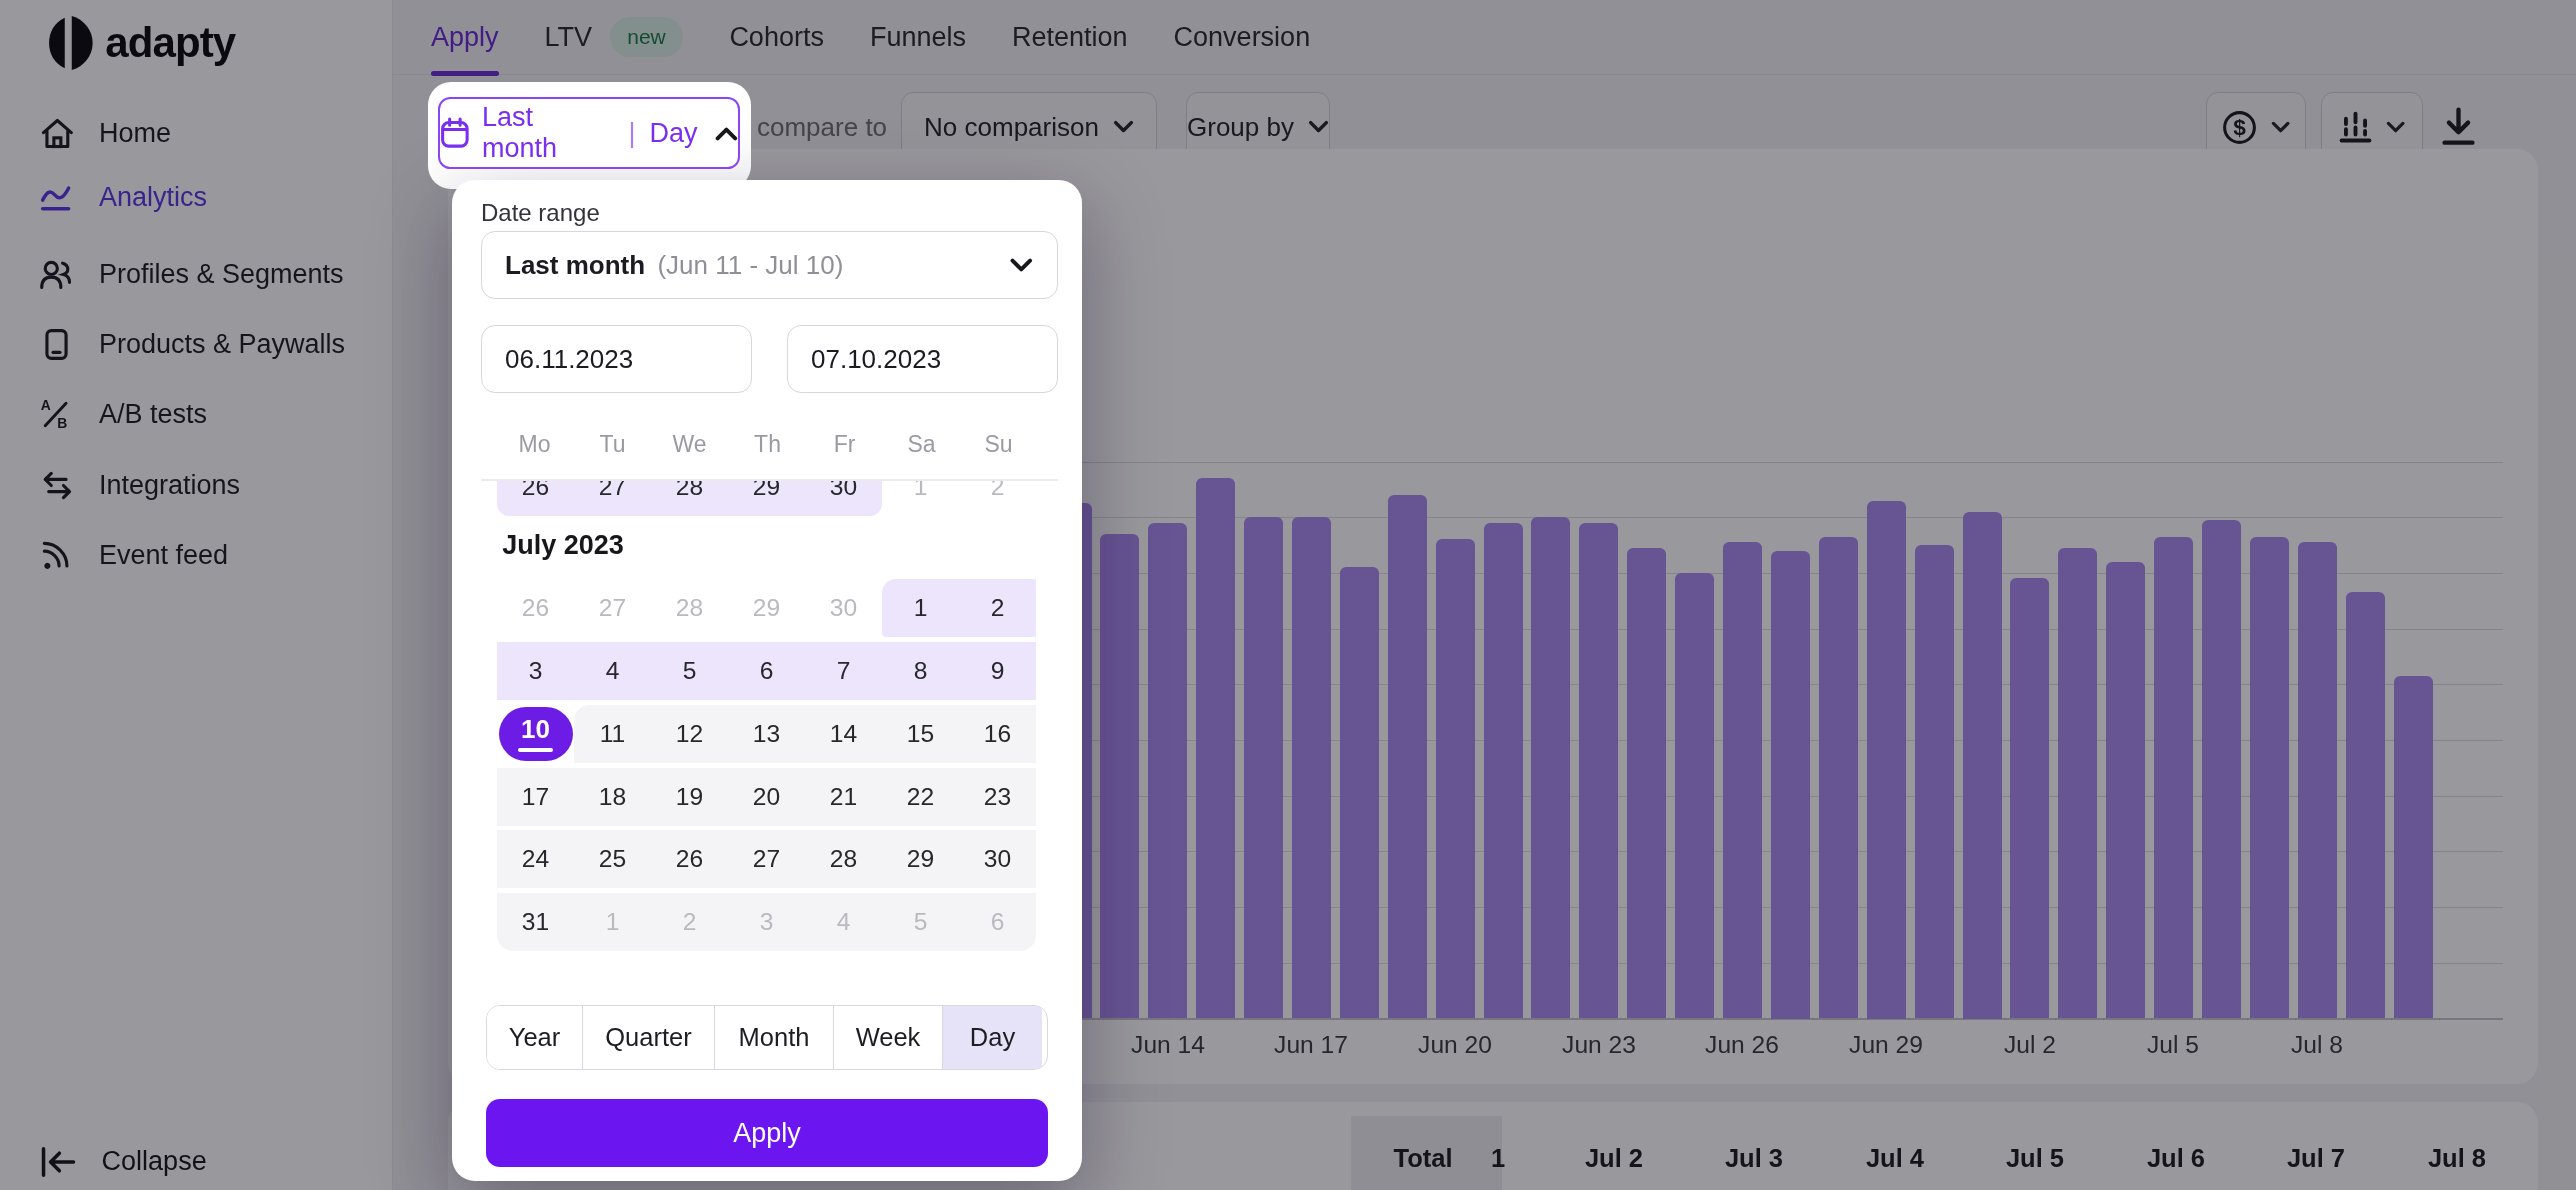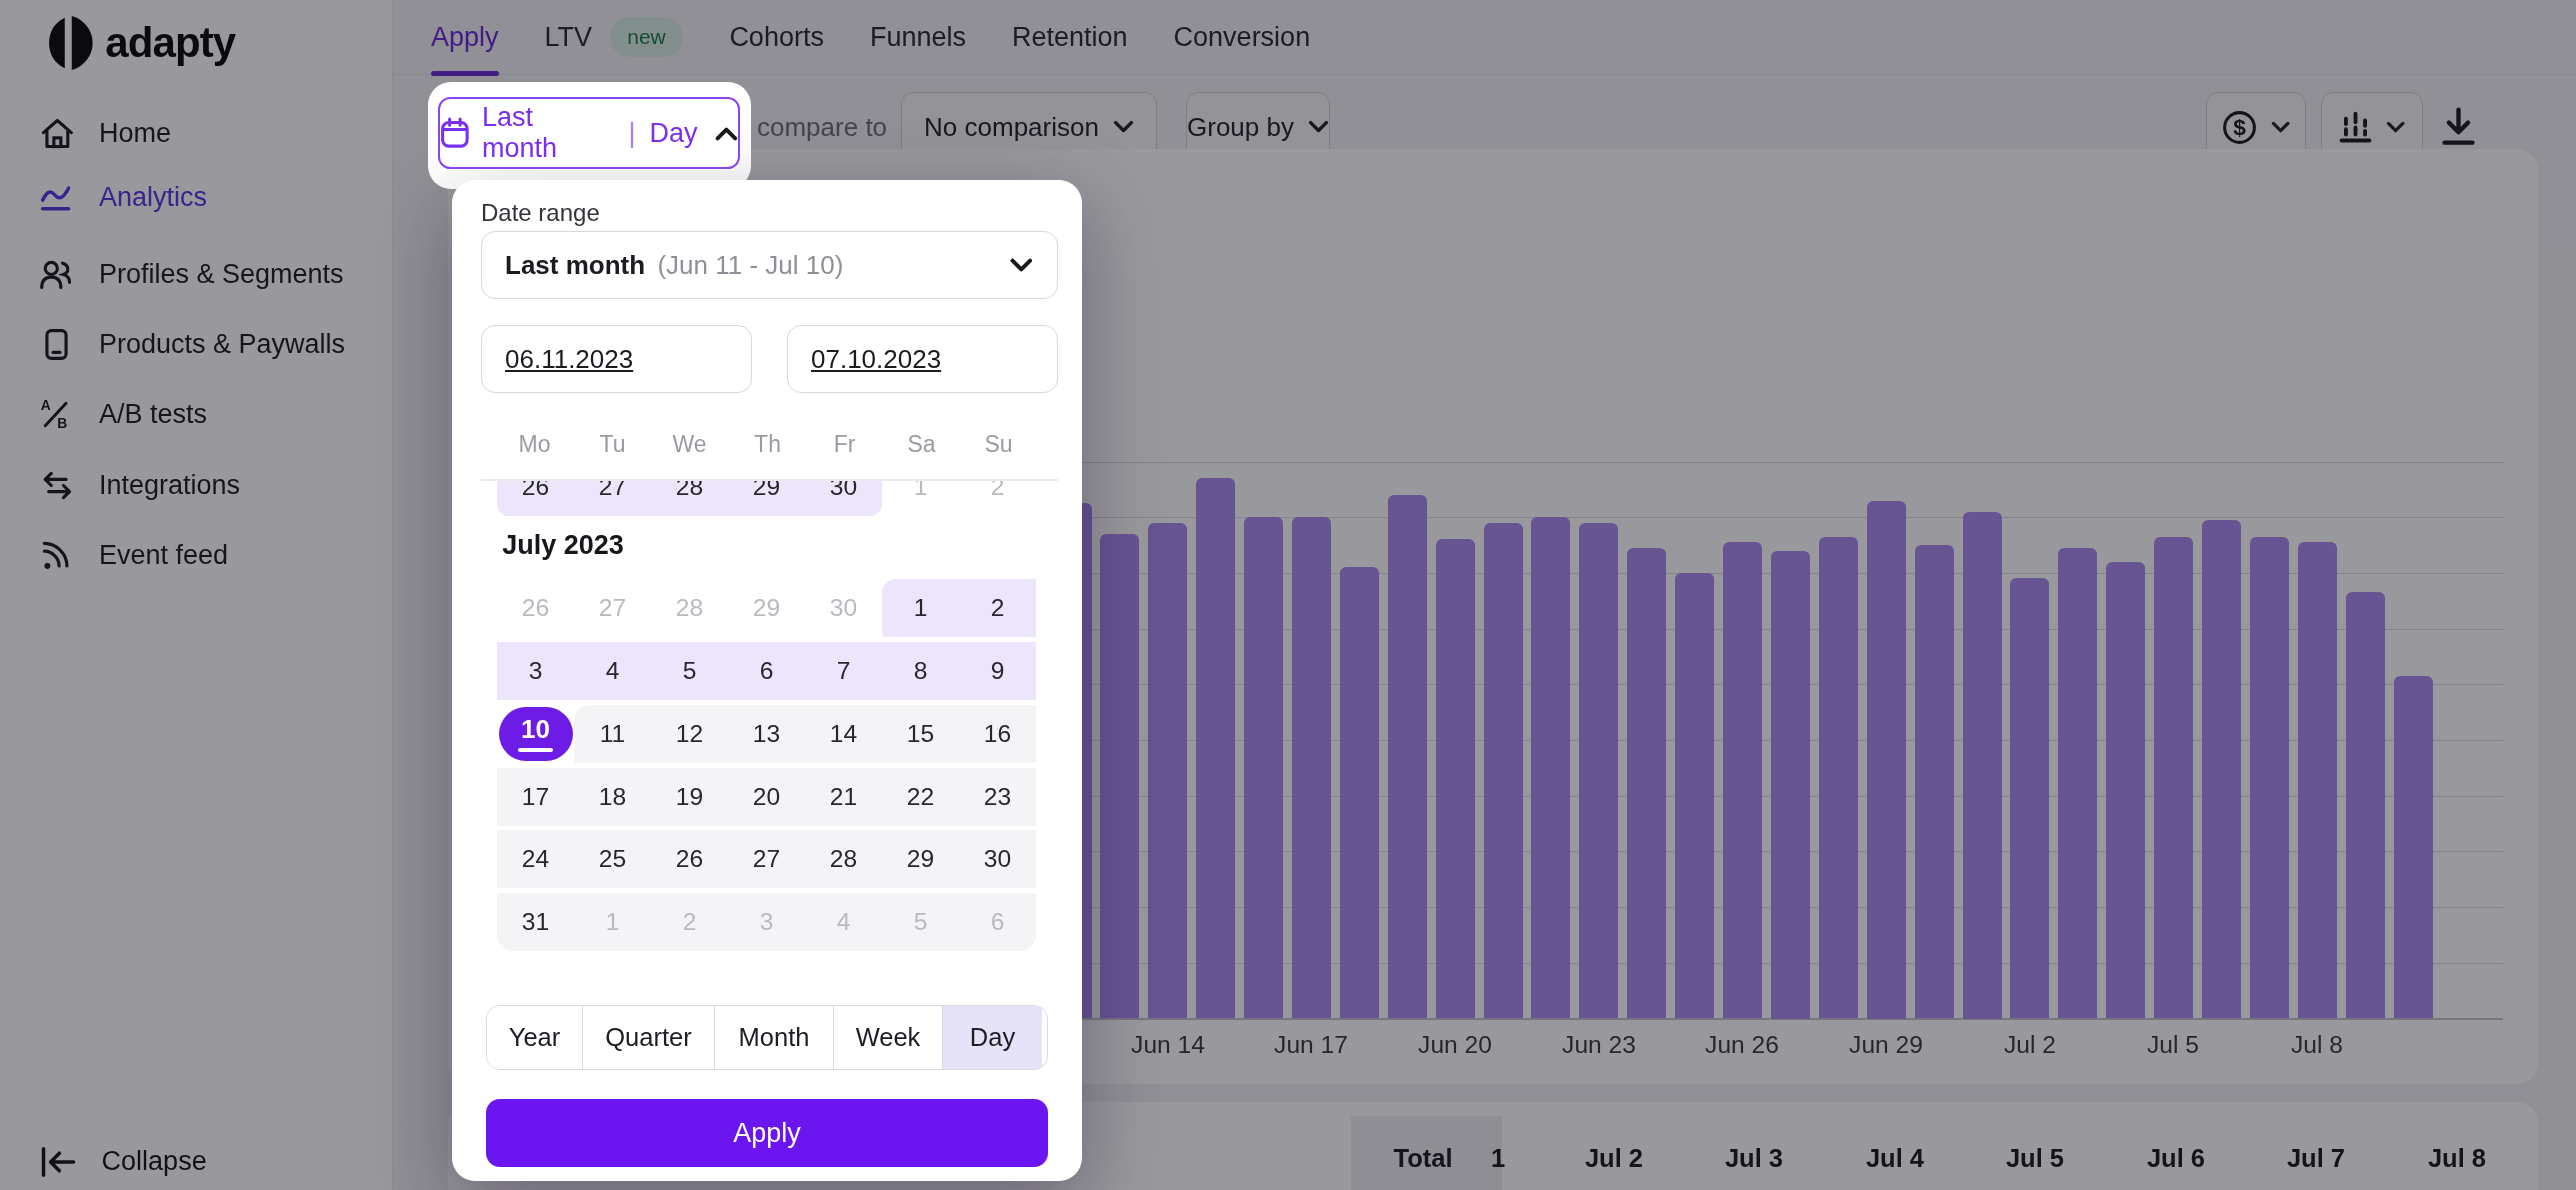--- a/index.html
+++ b/index.html
@@ -43,21 +43,21 @@
   #halo{position:absolute;left:428px;top:82px;width:323px;height:107px;background:#fff;border-radius:23px;z-index:50;}
   #date-btn{position:absolute;left:438px;top:97px;width:302px;height:72px;box-sizing:border-box;background:#fff;border:2.6px solid #8a46f2;border-radius:12.3px;display:flex;align-items:center;justify-content:center;gap:12.3px;z-index:51;cursor:pointer;}
   #date-btn .t{font-size:27px;font-weight:500;color:#7a2ff0;}
   #date-btn .sep{color:#a87cf5;font-size:27px;font-weight:300;margin:0 1.8px;}
   
   #popup{position:absolute;left:428px;top:180px;width:630px;height:1001px;background:#fff;border-radius:23px;z-index:50;box-shadow:0 26px 79px rgba(20,10,45,0.35);margin-left:24px;}
   #popup .title{position:absolute;left:29px;top:19.3px;font-size:24px;font-weight:500;color:#33333a;}
   #preset{position:absolute;left:29px;top:51px;width:577px;height:68px;box-sizing:border-box;border:1.8px solid #d7d7dd;border-radius:14px;display:flex;align-items:center;padding:0 23px;gap:12.3px;cursor:pointer;background:#fff;}
   #preset .p1{font-size:26px;font-weight:600;color:#1b1b22;white-space:nowrap;}
   #preset .p2{font-size:26px;color:#8f8f98;white-space:nowrap;flex:1;}
-  .date-input{position:absolute;top:145px;width:271px;height:68px;box-sizing:border-box;border:1.8px solid #d7d7dd;border-radius:14px;font-size:26px;color:#1b1b22;padding:0 0 0 23px;font-family:"Liberation Sans",sans-serif;background:#fff;text-decoration:underline;}
+  .date-input{position:absolute;top:145px;width:271px;height:68px;box-sizing:border-box;border:1.8px solid #d7d7dd;border-radius:14px;font-size:26px;color:#1b1b22;padding:0 0 0 23px;font-family:"Liberation Sans",sans-serif;background:#fff;}
   .wd{position:absolute;top:251px;width:77px;text-align:center;font-size:23px;color:#9a9aa3;}
   #cal-divider{position:absolute;left:29px;top:299px;width:577px;height:1.8px;background:#ebebef;}
   #cal-scroll{position:absolute;left:45px;top:301px;width:541px;height:485px;overflow:hidden;}
   .cal-row{position:absolute;left:0;width:541px;height:58px;display:flex;}
   .cell{width:77px;height:58px;display:flex;align-items:center;justify-content:center;font-size:24.6px;font-weight:500;color:#27272d;cursor:pointer;position:relative;}
   .cell.out{color:#b9b9c0;}
   .cell.range{background:#ece5fc;}
   .cell.r-start{border-radius:12.3px 0 0 12.3px;}
   .cell.r-end{border-radius:0 12.3px 12.3px 0;}
   .cell.r-start-top{border-radius:14px 0 0 3.5px;}

